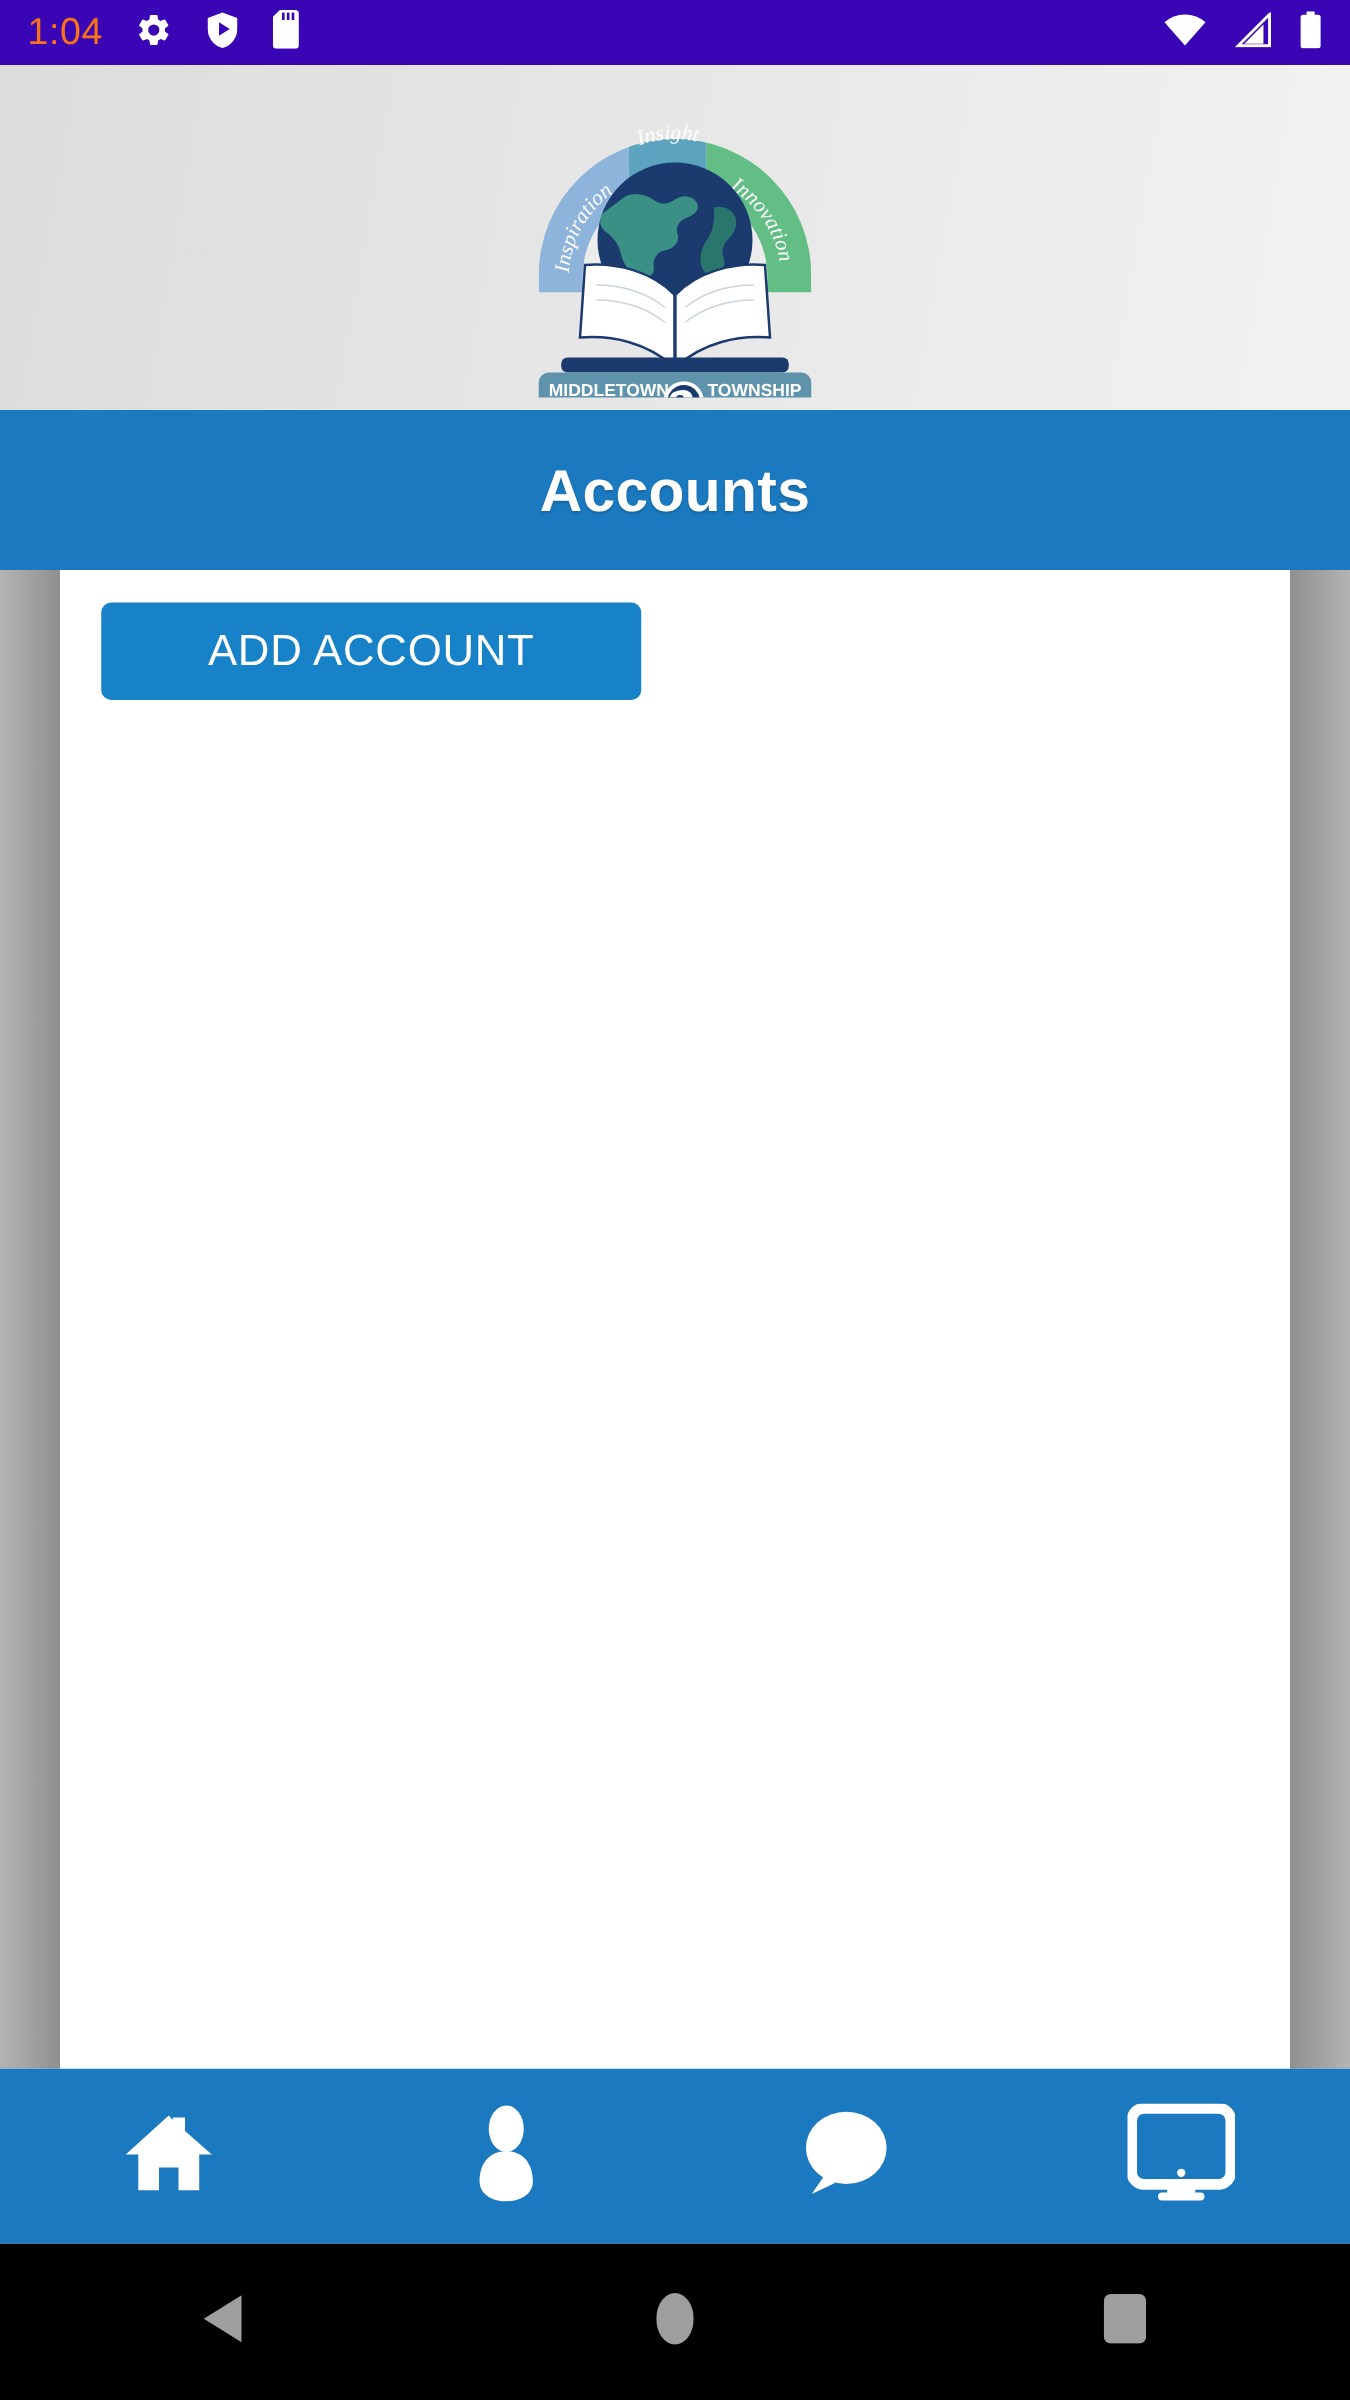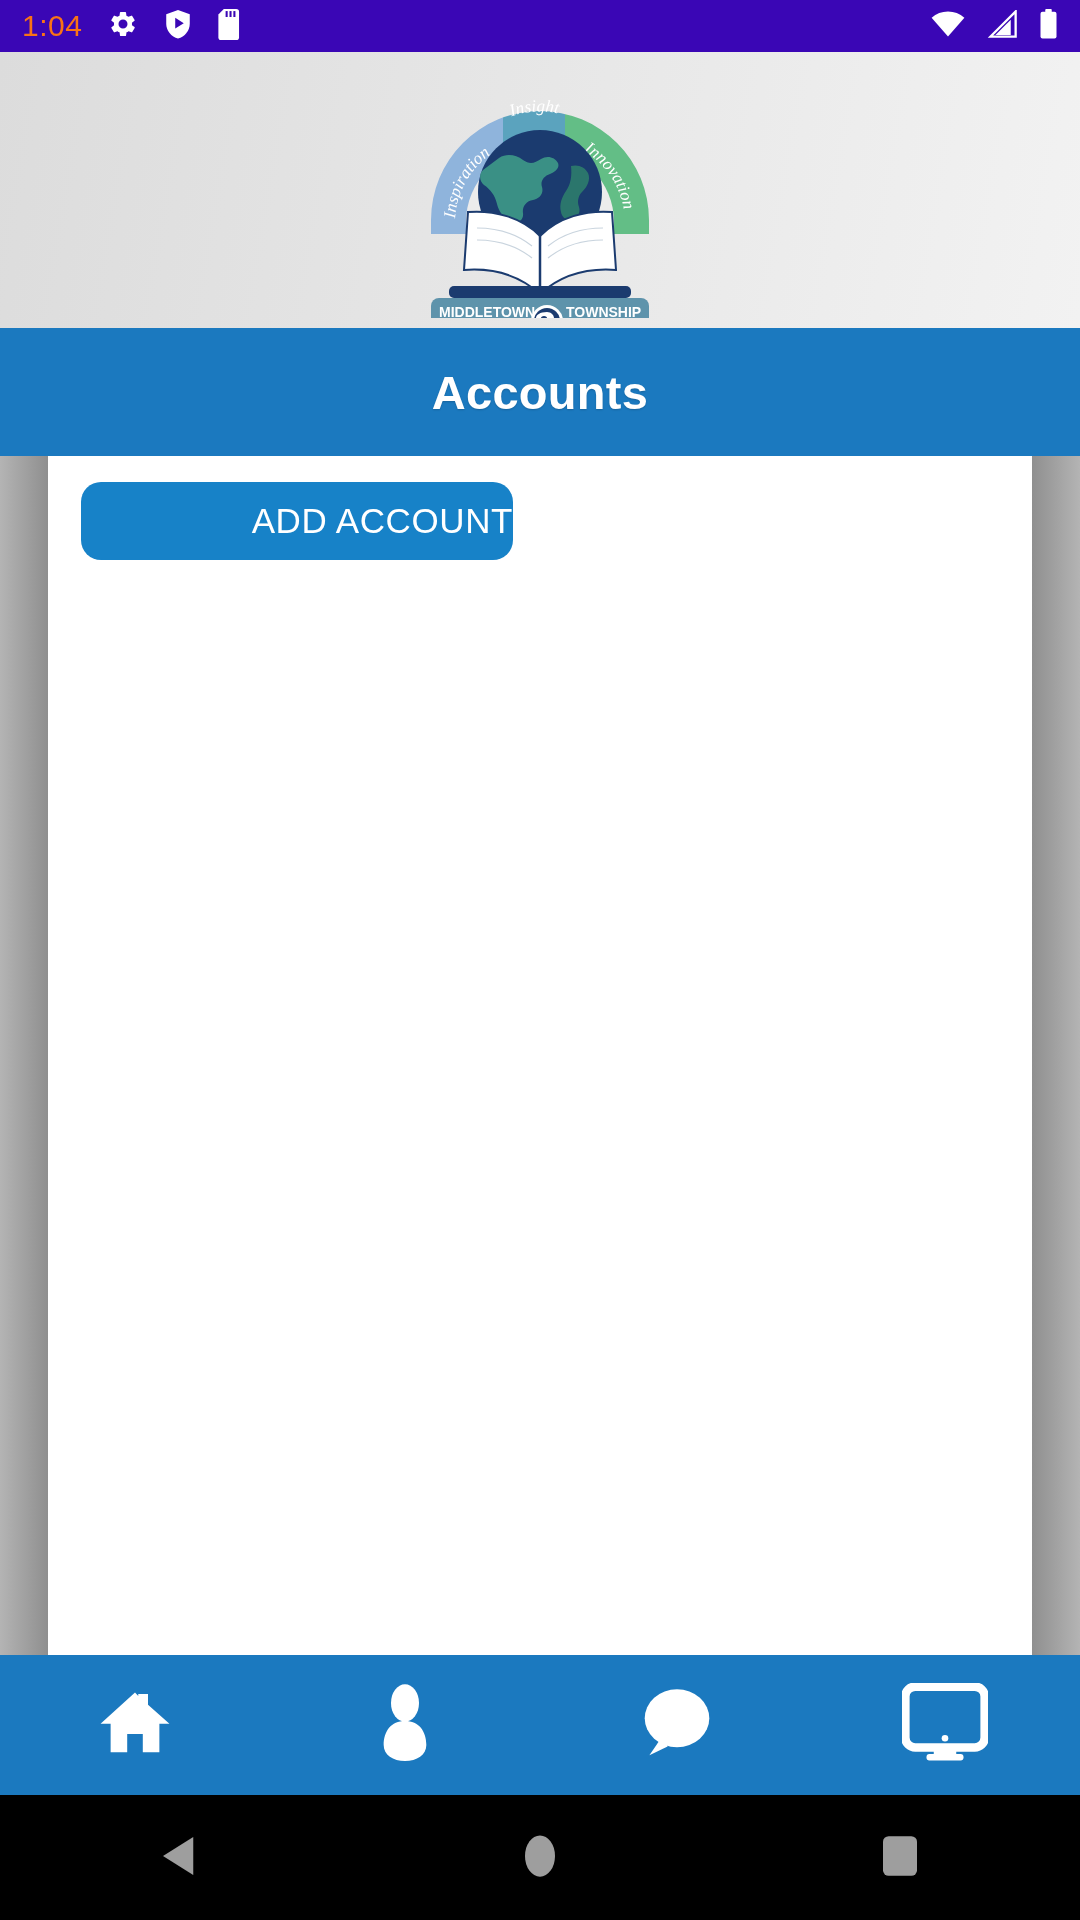--- a/index.html
+++ b/index.html
@@ -49,25 +49,24 @@
     pointer-events:none;
   }
   .scrim-l { left:0;  background:linear-gradient(90deg,#b4b4b4 0%,#9a9a9a 70%,#8f8f8f 100%); }
   .scrim-r { right:0; background:linear-gradient(270deg,#b4b4b4 0%,#9a9a9a 70%,#8f8f8f 100%); }
 
   .page { position:absolute; top:0; left:48px; width:984px; height:100%; background:#fff; }
 
   .add-btn {
     position:absolute; top:26px; left:33px;
     width:432px; height:78px;
-    background:#1782C8; border:none; border-radius:20px;
+    background:#1782C8; border:none; border-radius:8px;
     color:#fff; font-size:35px; font-weight:500; letter-spacing:.6px;
     font-family:"Liberation Sans", sans-serif;
     cursor:pointer;
-    text-align:right;
   }
 
   
   .bottomnav {
     position:absolute; top:1655px; left:0; width:1080px; height:140px;
     background:#1B79BF; display:flex; align-items:center;
   }
   .navitem {
     flex:1; height:100%;
     display:flex; align-items:center; justify-content:center;

